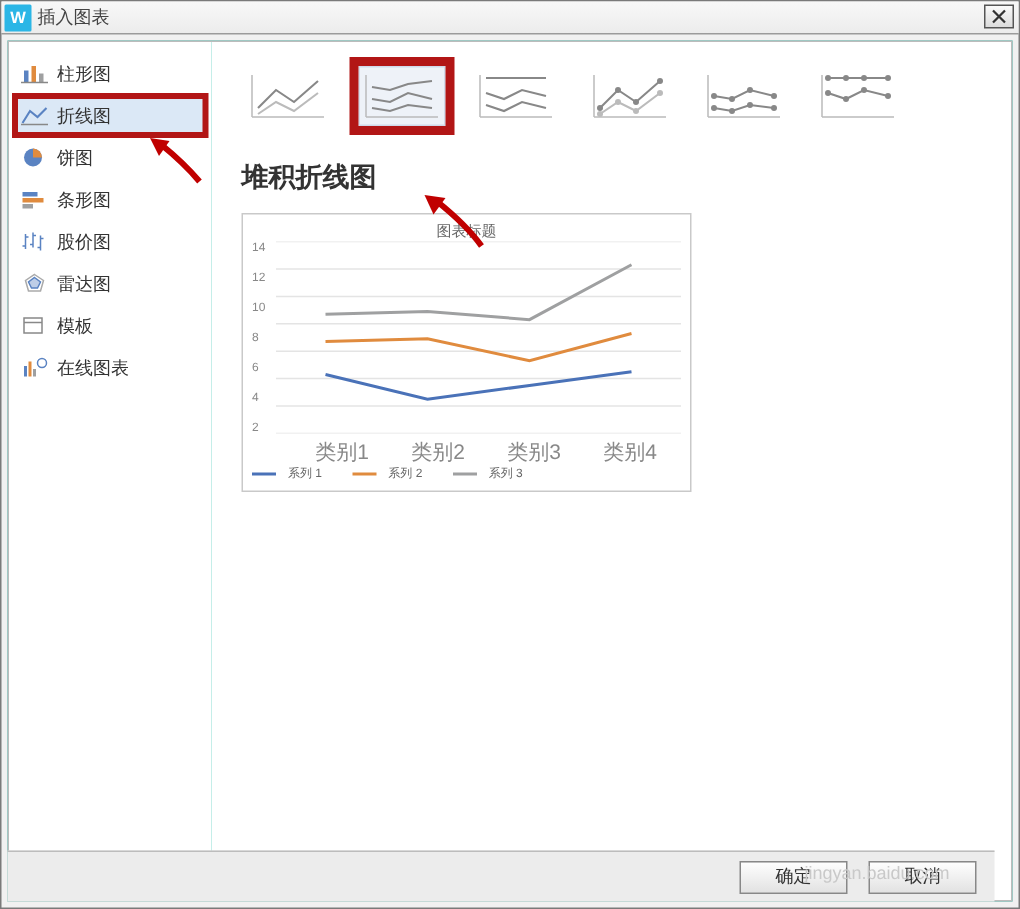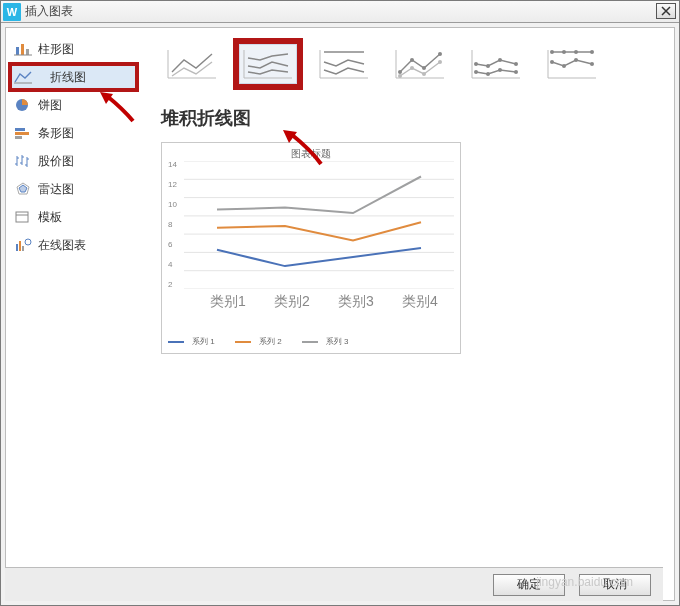--- a/index.html
+++ b/index.html
@@ -10,34 +10,34 @@
 
   .titlebar { height:22px; background:linear-gradient(#f8f8f8,#ececec); border-bottom:1px solid #9b9b9b; display:flex; align-items:center; position:relative; }
   .titlebar .icon { width:18px; height:18px; margin:0 4px 0 2px; background:#2bb6e6; color:#fff; display:flex; align-items:center; justify-content:center; font:bold 11px Arial; border-radius:1px; }
   .titlebar .title { font-size:12px; color:#444; }
   .titlebar .close { position:absolute; right:3px; top:2px; width:20px; height:16px; border:1px solid #555; background:linear-gradient(#fafafa,#dcdcdc); display:flex; align-items:center; justify-content:center; font:bold 12px Arial; color:#333; }
 
   .body { flex:1; display:flex; background:#14b8a6; margin:4px; border:1px solid #bcbcbc; overflow:hidden; }
 
   .sidebar { width:135px; background:#fff; padding:8px 4px; overflow:hidden; }
   .sidebar .item { display:flex; align-items:center; height:26px; padding:0 4px; white-space:nowrap; font-size:12px; color:#333; margin-bottom:2px; position:relative; }
-  .sidebar .item.selected { background:#dbe8f6;gap:12px; }
+  .sidebar .item.selected { background:#dbe8f6; }
   .sidebar .item .icon { width:18px; height:14px; margin-right:6px; flex:0 0 18px; }
   .sidebar .boxed { outline:4px solid #b21616; outline-offset:-2px; }
 
   .main { flex:1; padding:10px 16px 10px 18px; position:relative; background:#fff; }
 
   .sub-strip { display:flex; gap:18px; padding:6px 4px 18px 4px; }
   .sub { width:58px; height:40px; display:flex; align-items:center; justify-content:center; border:1px solid transparent; }
   .sub.selected { background:#eef2f8; border:1px solid #d0daea; }
   .sub-boxed { outline:6px solid #b21616; outline-offset:0; }
 
   .subtype-title { font-size:18px; font-weight:700; color:#333; margin:4px 0 12px 2px; }
 
-  .preview { width:300px; height:212px; border:1px solid #c9c9c9; margin-left:2px; background:#fff; position:relative; }
+  .preview { width:300px; height:186px; border:1px solid #c9c9c9; margin-left:2px; background:#fff; position:relative; }
   .preview .pv-title { text-align:center; font-size:10px; color:#666; padding-top:4px; }
   .preview .pv-ylabels { position:absolute; left:6px; top:18px; font-size:8px; color:#888; line-height:1; }
   .preview .pv-ylabels div { height:20px; }
   .preview .pv-plot { position:absolute; left:22px; top:18px; right:8px; height:128px; }
   .preview .pv-xcats { position:absolute; left:34px; right:8px; top:150px; display:flex; font-size:14px; color:#888; }
   .preview .pv-xcats span { flex:1; text-align:center; }
   .preview .pv-legend { position:absolute; left:0; right:0; bottom:6px; text-align:left; font-size:8px; color:#666; }
   .preview .pv-legend span { margin:0 6px; }
   .preview .pv-legend .sw { display:inline-block; width:16px; height:2px; vertical-align:middle; margin-right:2px; }
 

